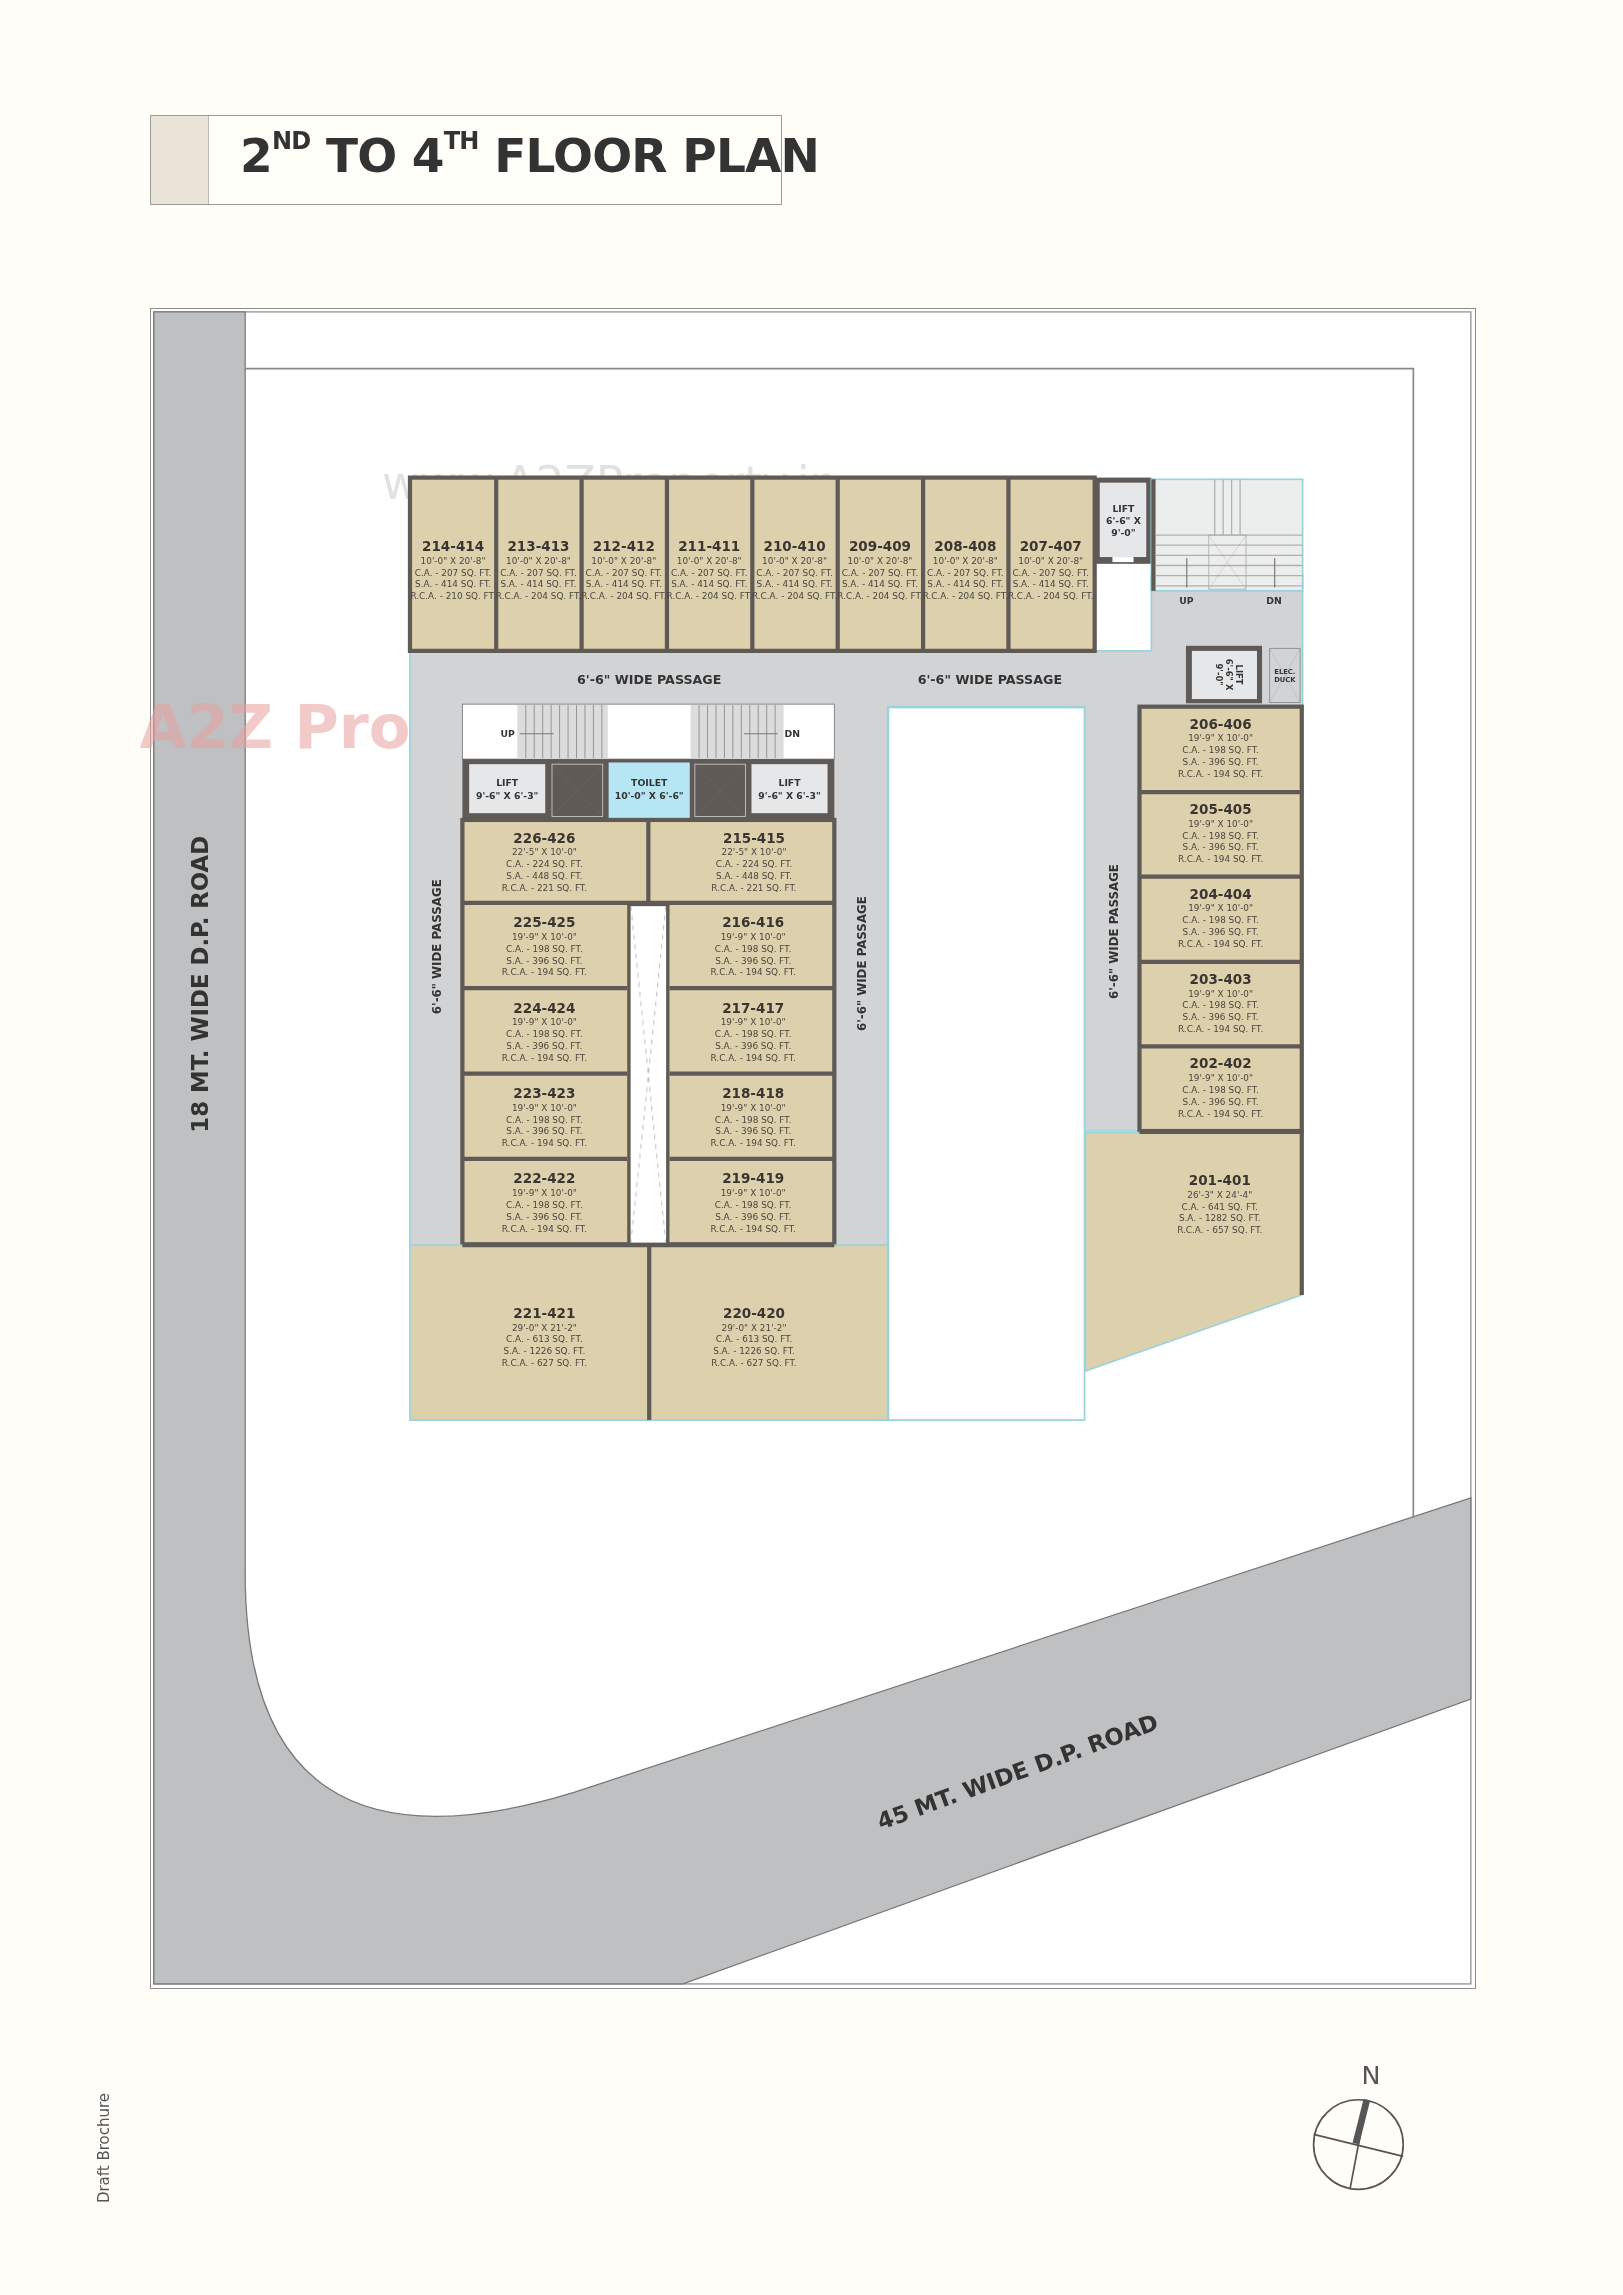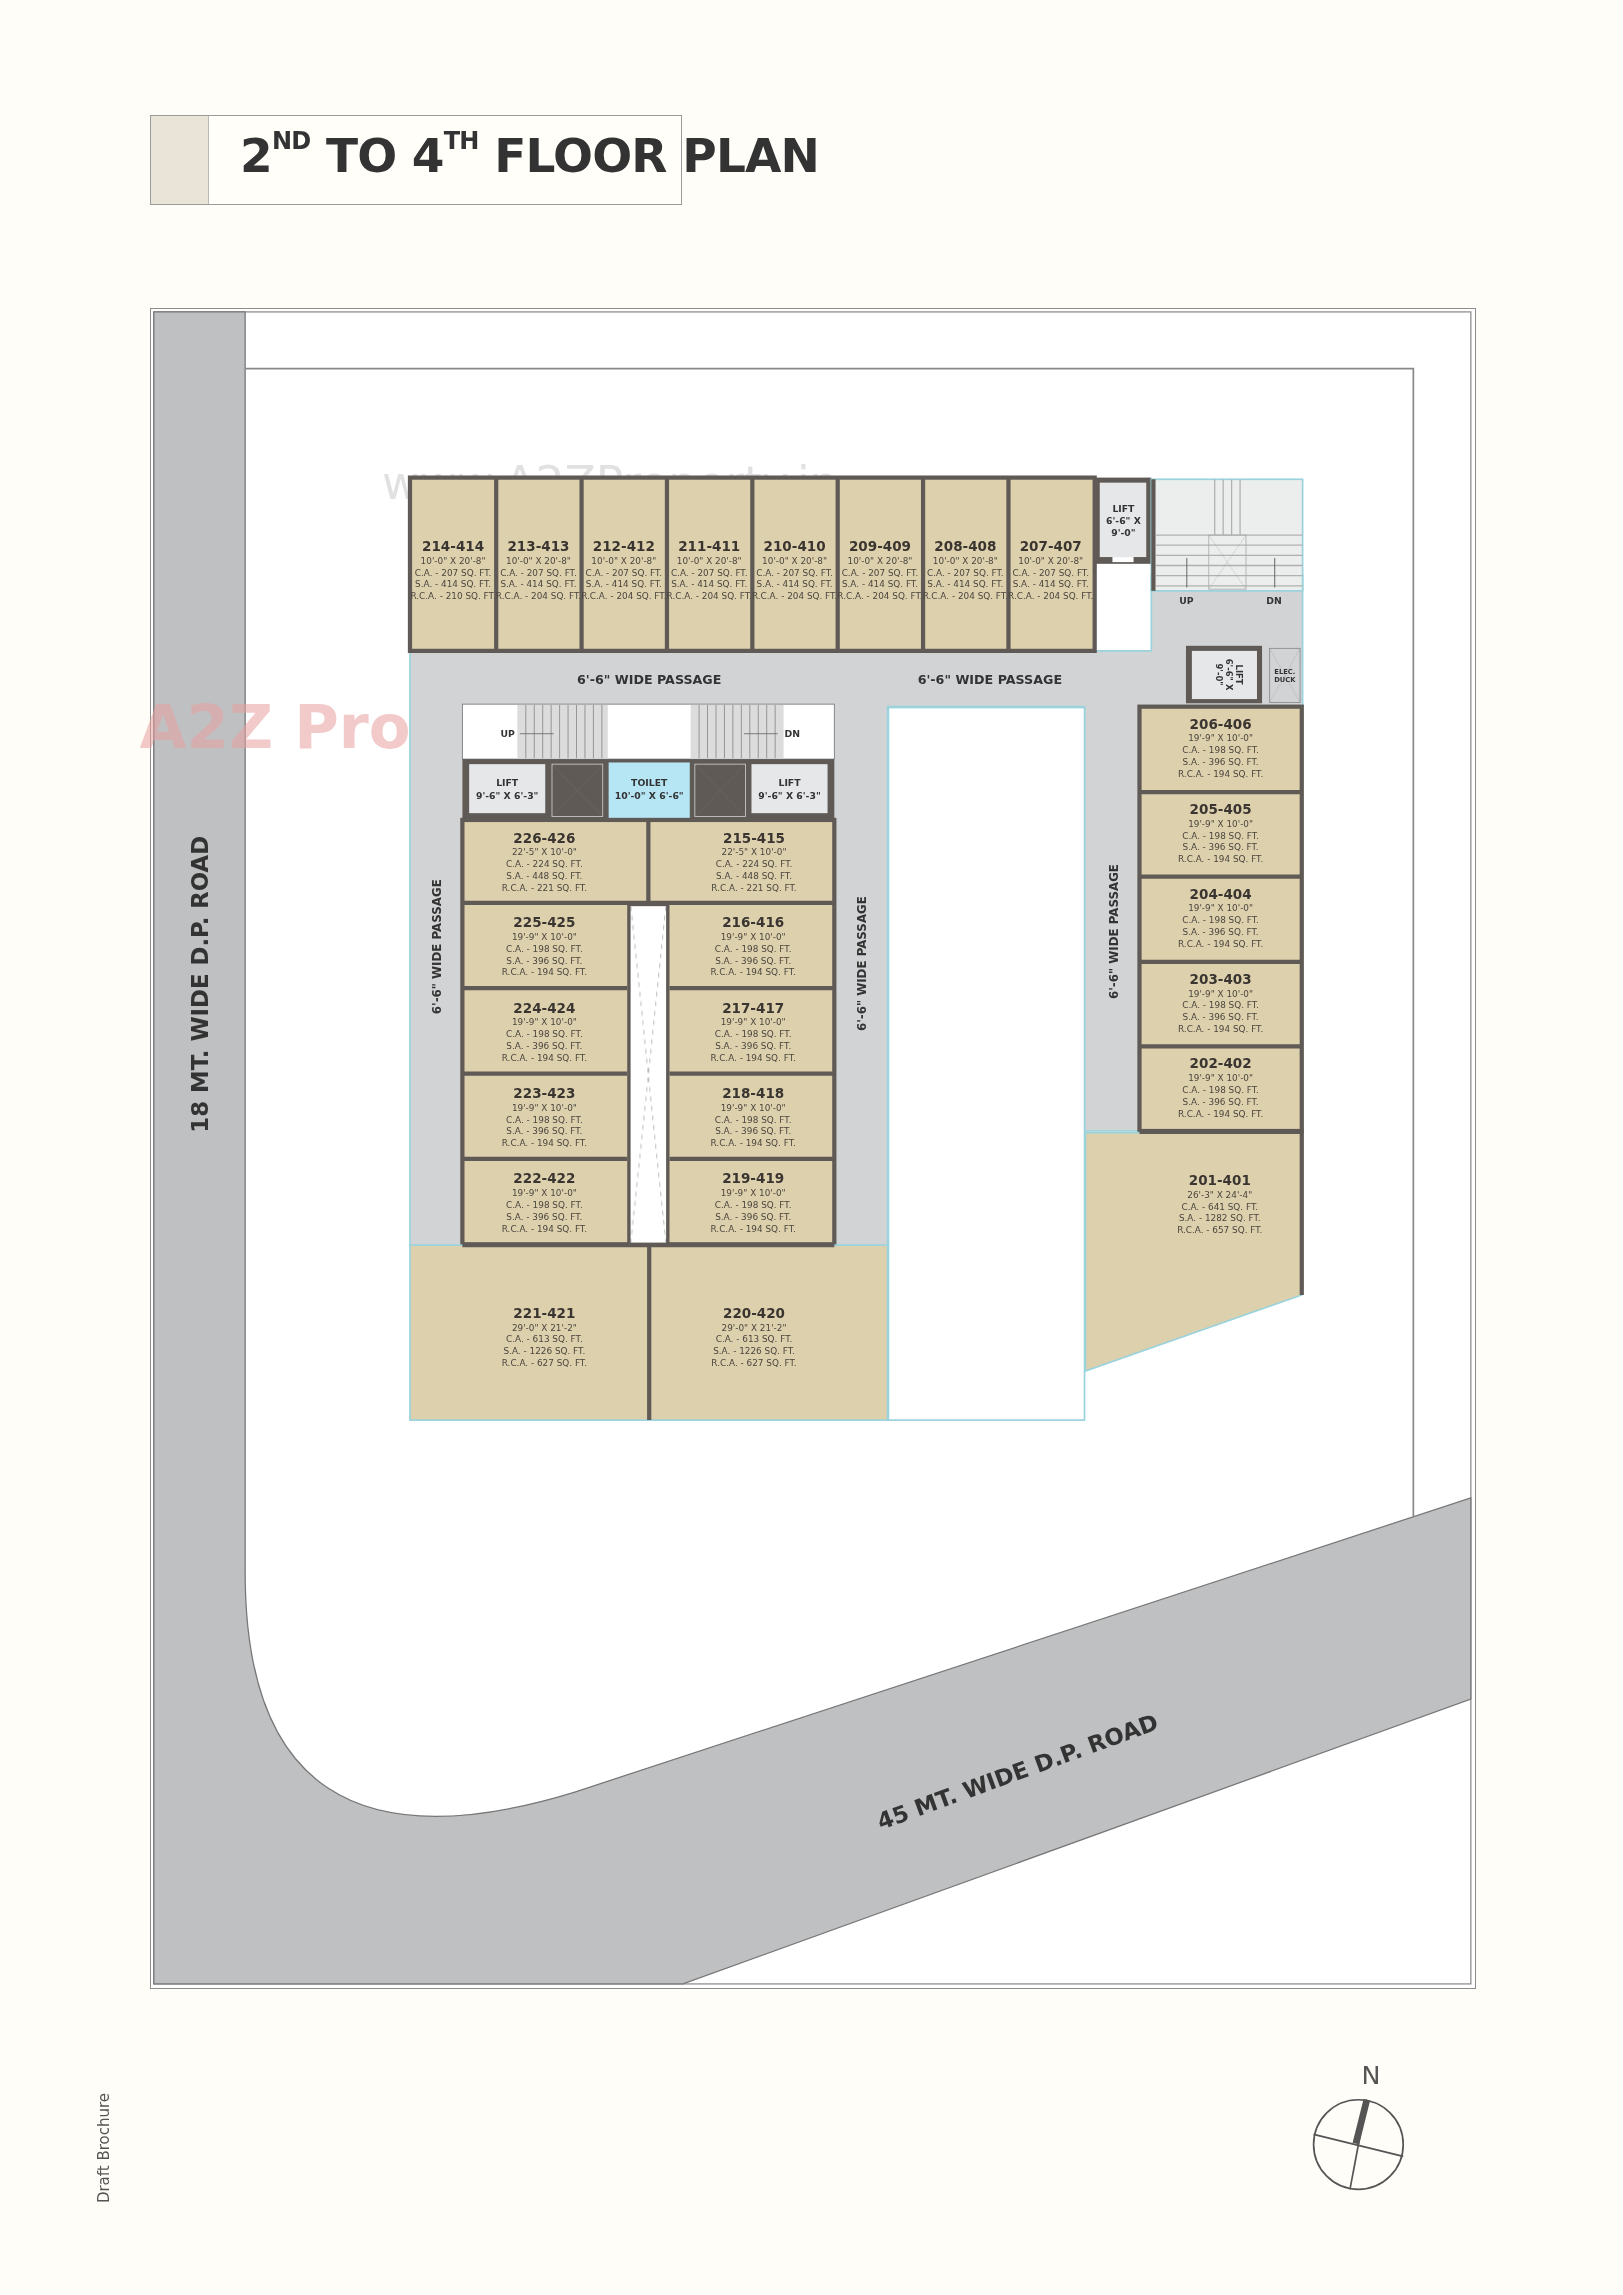--- a/index.html
+++ b/index.html
@@ -1,18 +1,18 @@
 <!DOCTYPE html>
 <html style="font-size:13.5px"><head>
 <meta charset="utf-8">
 <style>
   html, body { margin:0; padding:0; }
   body { width:1623px; height:2295px; background:#fffdf7; position:relative; overflow:hidden; font-family:"DejaVu Sans", sans-serif; color:#333; }
   .abs { position:absolute; }
-  .title-box { left:150px; top:115px; width:532px; height:90px; border:1.7px solid #9a9a9a; background:#fffef9; box-sizing:border-box; }
+  .title-box { left:150px; top:115px; width:632px; height:90px; border:1.7px solid #9a9a9a; background:#fffef9; box-sizing:border-box; }
   .title-strip { left:0; top:0; width:57px; height:100%; background:#e9e3d8; border-right:0.8px solid #bbb; }
   .title-text { left:89px; top:12px; font-weight:bold; font-size:47px; color:#333; letter-spacing:-0.8px; white-space:nowrap; }
   .title-text sup { font-size:24px; position:relative; top:-6.8px; }
   .frame { left:150px; top:308px; width:1326px; height:1681px; border:1.7px solid #8d8d8d; background:#fff; box-sizing:border-box; }
   svg text { font-family:"DejaVu Sans", sans-serif; }
   .unit-label { font-weight:bold; font-size:16px; fill:#3a3530; }
   .unit-small { font-size:10.5px; fill:#4b463f; }
   .draft { left:49px; top:2139px; transform:rotate(-90deg); transform-origin:center; font-size:15px; color:#555; white-space:nowrap; }
 </style>
 </head>

